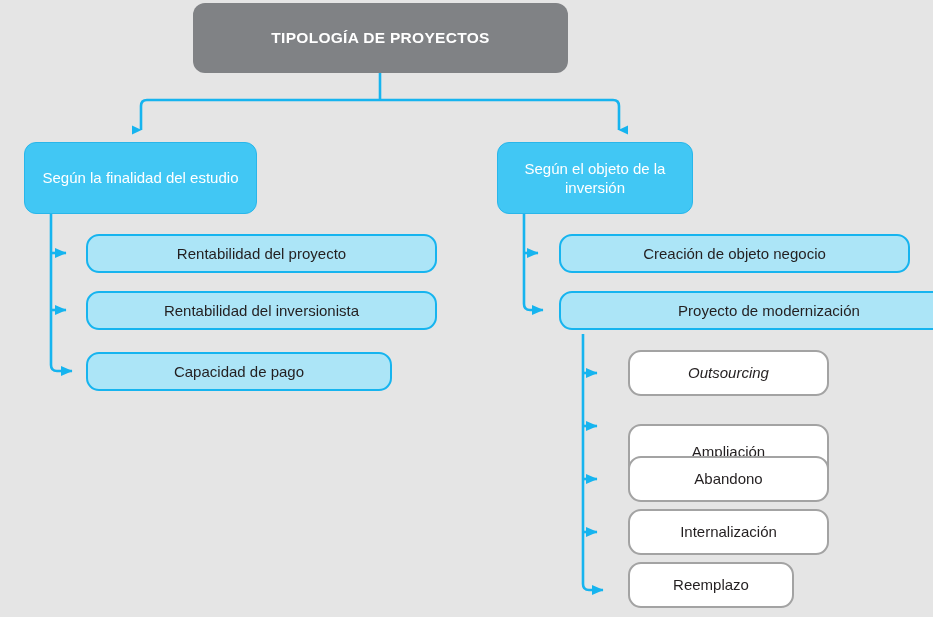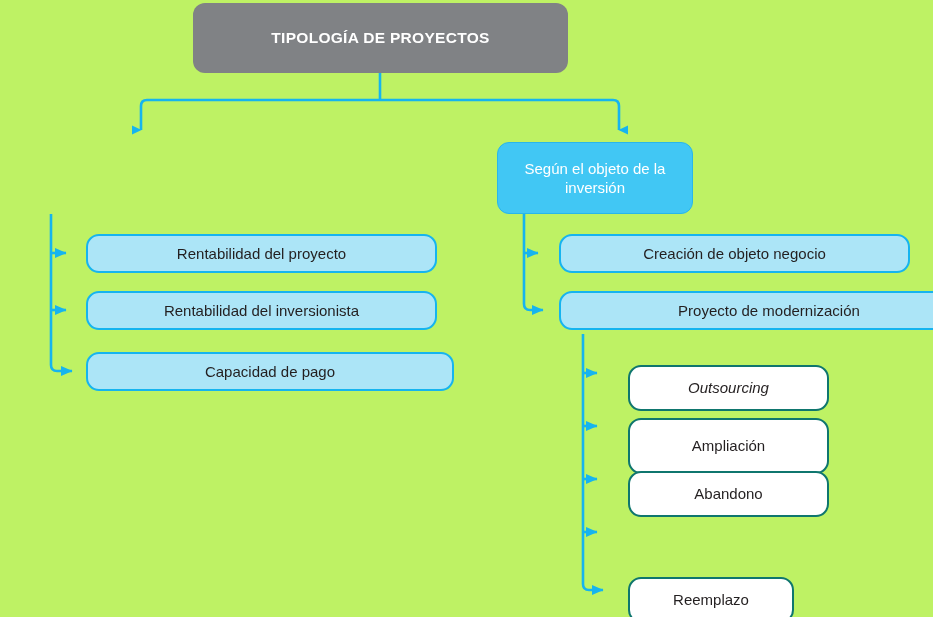--- a/index.html
+++ b/index.html
@@ -7,21 +7,21 @@
     padding: 0;
     background: #ffffff;
   }
   body {
     font-family: "Liberation Sans", sans-serif;
   }
   #canvas {
     position: relative;
     width: 933px;
     height: 617px;
-    background: #bef264;
+    background: #e5e5e5;
     overflow: hidden;
   }
   svg.connectors {
     position: absolute;
     left: 0;
     top: 0;
     width: 933px;
     height: 617px;
     pointer-events: none;
   }
@@ -54,25 +54,24 @@
     background: #ace5f7;
     color: #231f20;
     border: 2px solid #16b4ef;
     border-radius: 13px;
     font-size: 15px;
     padding: 0 12px;
   }
   .node-l3 {
     background: #ffffff;
     color: #231f20;
-    border: 2px solid #0f766e;
+    border: 2px solid #a3a3a3;
     border-radius: 13px;
     font-size: 15px;
     padding: 0 12px;
-    margin-top: 15px;
   }
   .italic {
     font-style: italic;
   }
 </style>
 </head>
 <body>
 
 <div id="canvas">
 
@@ -108,35 +107,37 @@
       <path d="M583,334 L583,584 Q583,590 589,590 L603,590" marker-end="url(#arrowRight)"></path>
       <path d="M583,373 L597,373" marker-end="url(#arrowRight)"></path>
       <path d="M583,426 L597,426" marker-end="url(#arrowRight)"></path>
       <path d="M583,479 L597,479" marker-end="url(#arrowRight)"></path>
       <path d="M583,532 L597,532" marker-end="url(#arrowRight)"></path>
     </g>
   </svg>
 
   <div class="node node-root" style="left:193px; top:3px; width:375px; height:70px;">TIPOLOGÍA DE PROYECTOS</div>
 
+  <div class="node node-l1" style="left:24px; top:142px; width:233px; height:72px;">Según la finalidad del estudio</div>
 
   <div class="node node-l1" style="left:497px; top:142px; width:196px; height:72px;">Según el objeto de la inversión</div>
 
   <div class="node node-l2" style="left:86px; top:234px; width:351px; height:39px;">Rentabilidad del proyecto</div>
 
   <div class="node node-l2" style="left:86px; top:291px; width:351px; height:39px;padding-left:12px;">Rentabilidad del inversionista</div>
 
-  <div class="node node-l2" style="left:86px; top:352px; width:368px; height:39px;">Capacidad de pago</div>
+  <div class="node node-l2" style="left:86px; top:352px; width:306px; height:39px;">Capacidad de pago</div>
 
   <div class="node node-l2" style="left:559px; top:234px; width:351px; height:39px;">Creación de objeto negocio</div>
 
   <div class="node node-l2" style="left:559px; top:291px; width:420px; height:39px;">Proyecto de modernización</div>
 
   <div class="node node-l3 italic" style="left:628px; top:350px; width:201px; height:46px;">Outsourcing</div>
 
-  <div class="node node-l3" style="left:628px; top:403px; width:201px; height:56px;">Ampliación</div>
+  <div class="node node-l3" style="left:628px; top:424px; width:201px; height:56px;">Ampliación</div>
 
   <div class="node node-l3" style="left:628px; top:456px; width:201px; height:46px;padding-left:12px;">Abandono</div>
 
+  <div class="node node-l3" style="left:628px; top:509px; width:201px; height:46px;">Internalización</div>
 
   <div class="node node-l3" style="left:628px; top:562px; width:166px; height:46px;">Reemplazo</div>
 
 </div>
 
 </body></html>

